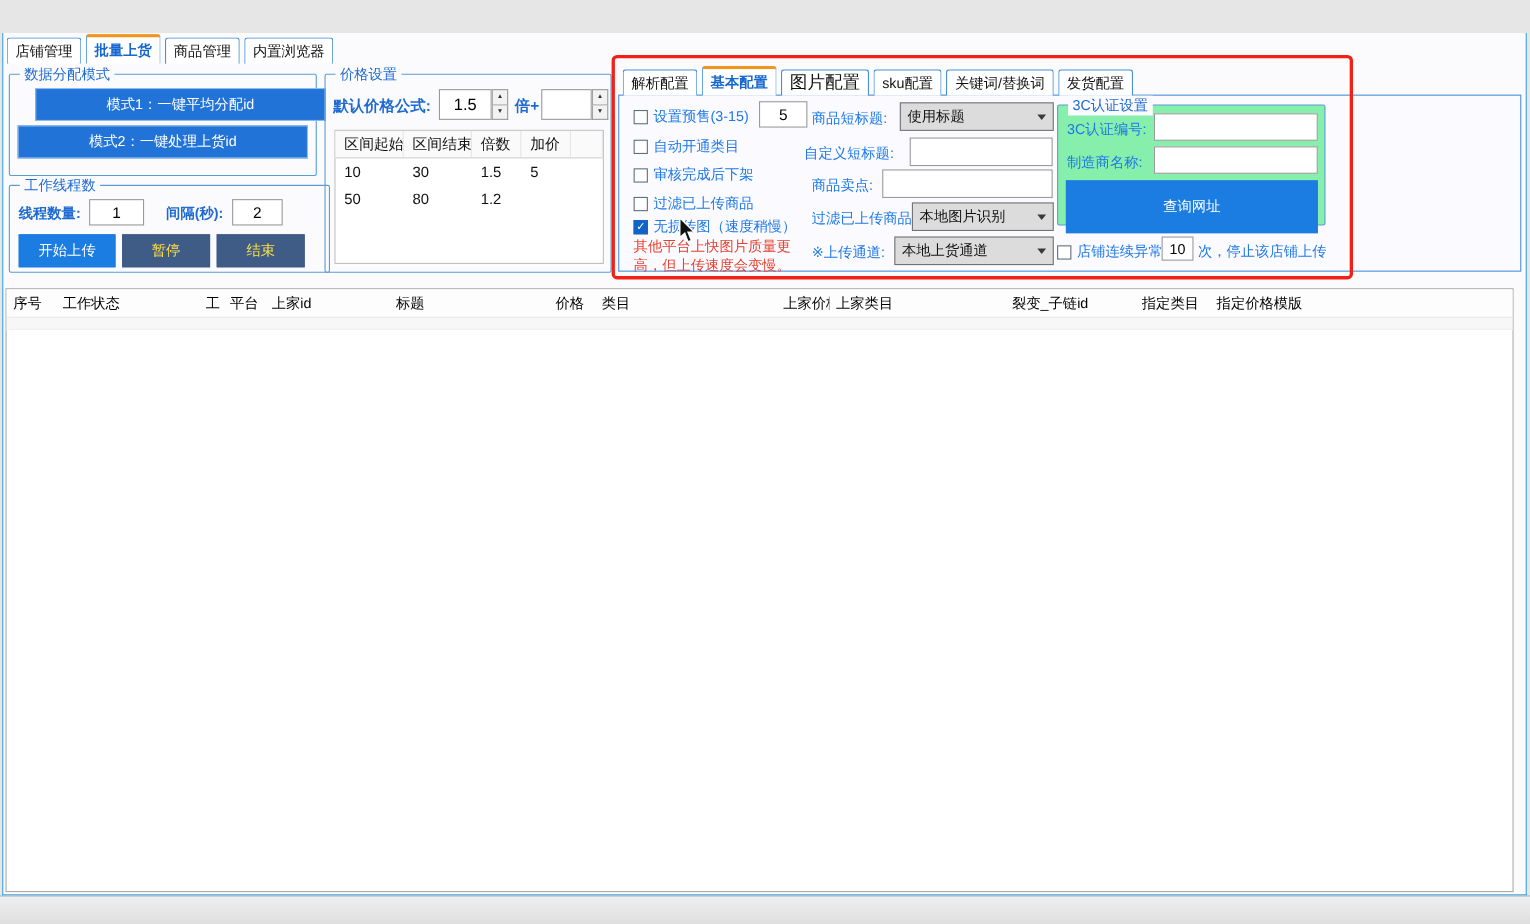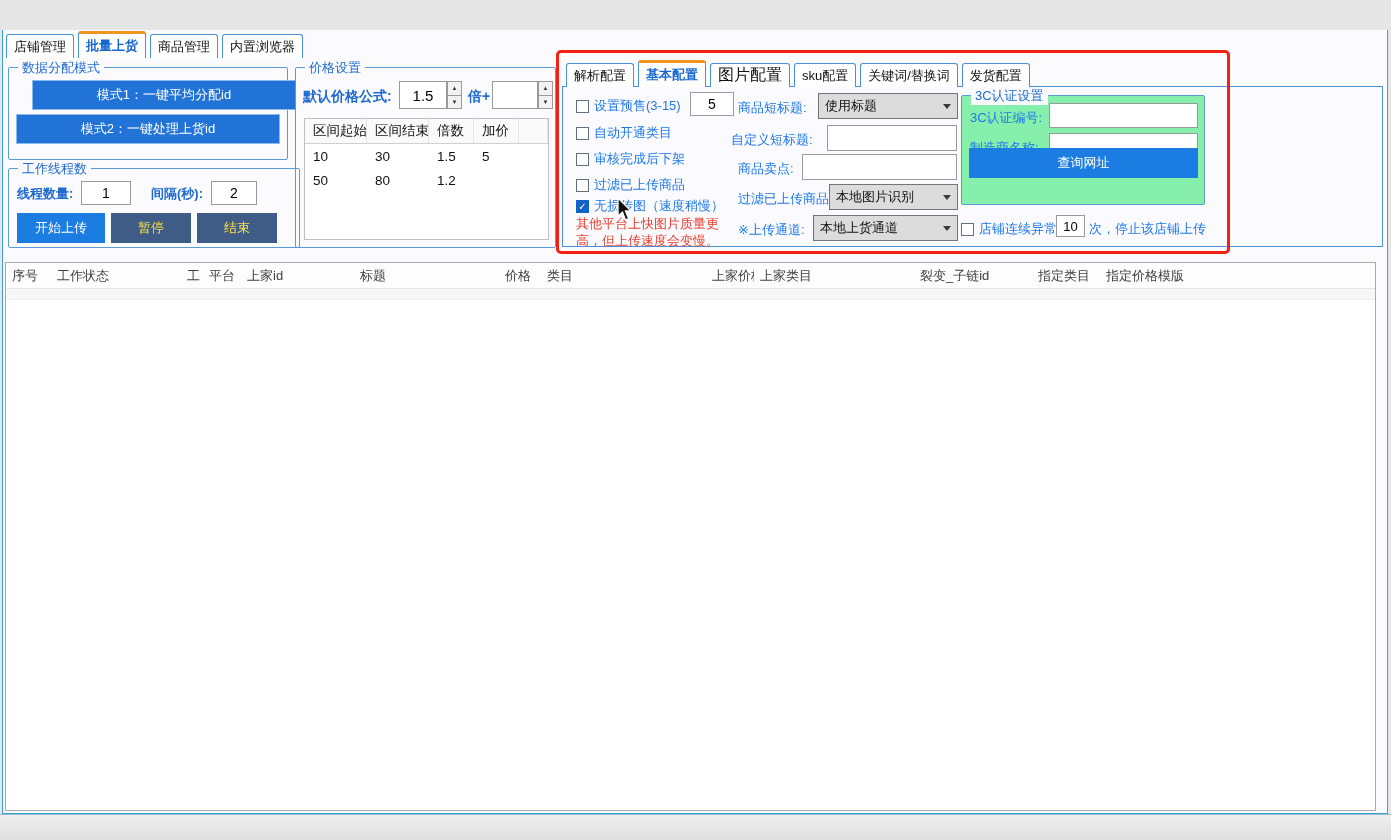--- a/index.html
+++ b/index.html
@@ -53,21 +53,21 @@
   .warn{color:#e8402e;font-size:13px;white-space:nowrap;}
   
   .ptable{box-sizing:border-box;border:1px solid #c0c0c0;background:#fff;font-size:13px;color:#111;}
   .prow{display:flex;height:24px;align-items:center;}
   .prow.head{border-bottom:1px solid #d0d0d0;background:#fafafa;}
   .pcell{box-sizing:border-box;padding-left:8px;overflow:hidden;white-space:nowrap;font-size:13.5px;}
   .prow.head .pcell{border-right:1px solid #e4e4e4;height:100%;display:flex;align-items:center;}
   
   .grid{box-sizing:border-box;border:1px solid #aaa;background:#fff;}
   .ghead{display:flex;height:25px;align-items:center;background:#fdfdfd;border-bottom:1px solid #e6e6e6;
-         font-size:13px;color:#404040;}
+         font-size:13px;color:#000000;}
   .gcell{box-sizing:border-box;padding-left:6px;white-space:nowrap;overflow:hidden;}
   .gsub{height:10px;background:#f7f7f7;border-bottom:1px solid #f0f0f0;}
   
   .c0{width:45px}.c1{width:130px}.c2{width:22px}.c3{width:38px}.c4{width:113px}.c5{width:145px}
   .c6{width:42px}.c7{width:165px}.c8{width:48px}.c9{width:160px}.c10{width:118px}.c11{width:68px}.c12{flex:1}
   
   .red-rect{box-sizing:border-box;border:3px solid #f22015;border-radius:5px;pointer-events:none;z-index:40;}
 </style>
 </head>
 <body>
@@ -203,21 +203,21 @@
       <span>本地上货通道</span>
       <div class="dd-arrow"></div>
     </div>
 
     <div class="abs groupbox" style="left:398px;top:8px;width:244px;height:110px;background:#86efac;">
       <div class="gb-label" style="background:#fbfbff;">3C认证设置</div>
       <div class="abs cfg-label" style="left:8px;top:13px;">3C认证编号:</div>
       <input class="abs tb-input left" style="left: 87px; top: 7px; width: 149px; height: 25px;" value="">
       <div class="abs cfg-label" style="left:8px;top:43px;">制造商名称:</div>
       <input class="abs tb-input left" style="left: 87px; top: 37px; width: 149px; height: 25px;" value="">
-      <div class="abs bright-btn" style="left:7px;top:52px;width:229px;height:30px;">查询网址</div>
+      <div class="abs bright-btn" style="left:7px;top:68px;width:229px;height:48px;">查询网址</div>
     </div>
 
     <div class="abs cbrow" style="left:398px;top:133px;">
       <div class="cb"></div>
       <span class="cfg-label">店铺连续异常</span>
     </div>
     <input class="abs tb-input" style="left: 493px; top: 128px; width: 29px; height: 22px; font-size: 13px;" value="10">
     <div class="abs cfg-label" style="left:526px;top:133px;">次，停止该店铺上传</div>
   </div>
 

